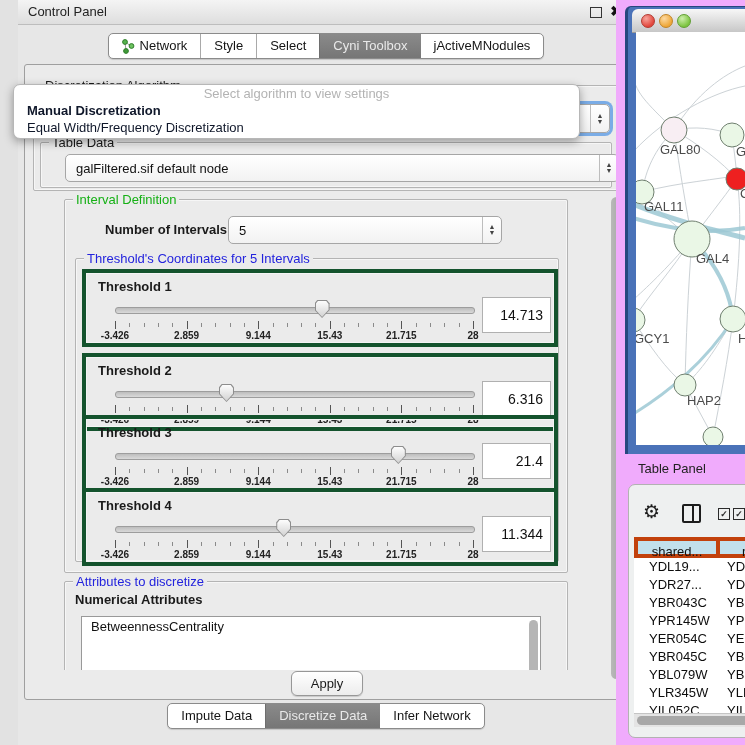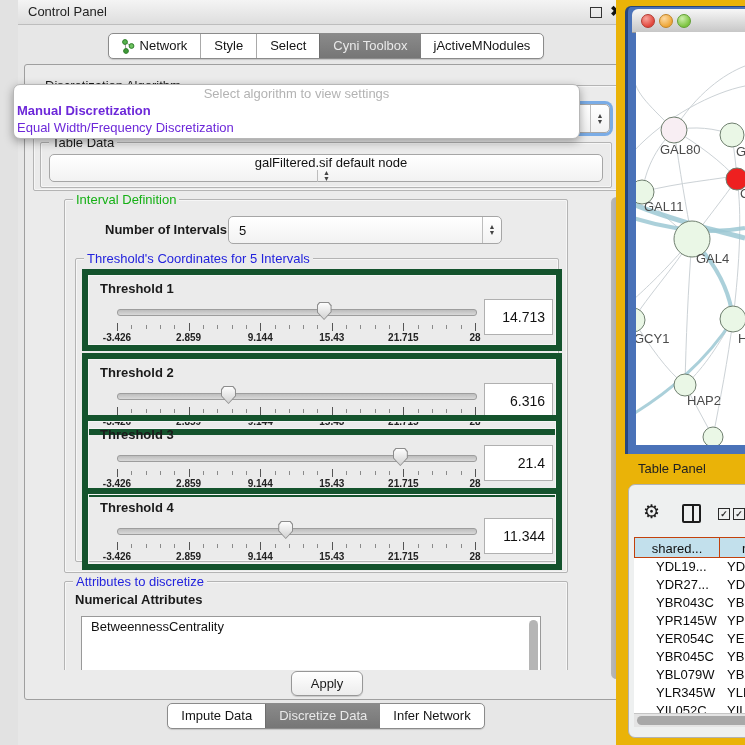--- a/index.html
+++ b/index.html
@@ -33,26 +33,26 @@
   .combo{position:absolute;background:linear-gradient(#ffffff,#f2f2f2);border:1px solid #a6a6a6;border-radius:5px;
       display:flex;align-items:center;}
   .combo-label{flex:1;padding-left:10px;color:#111;}
   .combo-step{width:18px;height:100%;border-left:1px solid #bdbdbd;display:flex;flex-direction:column;
       align-items:center;justify-content:center;font-size:7px;color:#444;line-height:6px;}
   .combo.focused{box-shadow:0 0 0 3px rgba(110,165,230,.9);}
   
   .popup{position:absolute;left:13px;top:84px;width:565px;height:52px;background:#fff;
       border:1px solid #b7b7b7;border-radius:7px;box-shadow:0 3px 10px rgba(0,0,0,.35);z-index:50;padding-top:1px;}
   .popup-hint{text-align:center;color:#b3b3b3;line-height:16px;}
-  .popup-item{padding-left:3px;line-height:17px;color:#6d28d9;}
+  .popup-item{padding-left:13px;line-height:17px;color:#0f172a;}
   .popup-item.bold{font-weight:bold;}
   
   .scroll-viewport{position:absolute;left:8px;top:126px;width:578px;height:479px;overflow:hidden;}
   
-  .thr-box{position:absolute;left:6px;width:468px;height:70px;border:6px solid #14532d;
+  .thr-box{position:absolute;left:6px;width:468px;height:70px;border:4px solid #14532d;
       box-shadow:inset 0 0 0 1px #f4f4f4;}
   .thr-label{position:absolute;left:12px;top:6px;font-weight:bold;}
   .slider{position:absolute;left:29px;top:26px;width:358px;height:40px;}
   .track{position:absolute;left:0;top:8px;width:100%;height:5px;border-radius:3px;
       background:linear-gradient(#bdbdbd,#d9d9d9);border:1px solid #9d9d9d;}
   .thumb{position:absolute;top:1px;width:15px;height:18px;margin-left:-7px;}
   .thumb::before{content:'';position:absolute;inset:0;background:#8d8d8d;
       clip-path:polygon(18% 0,82% 0,100% 18%,100% 55%,50% 100%,0 55%,0 18%);}
   .thumb::after{content:'';position:absolute;inset:1px;background:linear-gradient(#fdfdfd,#d2d2d2);
       clip-path:polygon(18% 0,82% 0,100% 18%,100% 55%,50% 100%,0 55%,0 18%);}
@@ -68,21 +68,21 @@
   .attr-list{position:absolute;left:16px;top:34px;width:458px;height:120px;background:#fff;
       border:1px solid #999;}
   .attr-item{line-height:19.5px;padding-left:9px;color:#111;}
   .list-scroll{position:absolute;right:2px;top:3px;width:9px;height:56px;border-radius:5px;background:#b5b5b5;}
   .vscroll-thumb{position:absolute;right:5px;top:132px;width:11px;height:482px;border-radius:6px;
       background:linear-gradient(90deg,#b9b9b9,#a3a3a3);}
   .apply-btn{position:absolute;left:266px;top:606px;width:70px;height:23px;border:1px solid #979797;
       border-radius:6px;background:linear-gradient(#ffffff,#ececec);text-align:center;line-height:23px;
       box-shadow:0 1px 1px rgba(0,0,0,.15);}
   
-  #right-region{position:absolute;left:616px;top:0;width:129px;height:745px;background:#eab308;}
+  #right-region{position:absolute;left:616px;top:0;width:129px;height:745px;background:#f0abfc;}
   .net-window{position:absolute;left:9px;top:6px;width:140px;height:447px;background:#4a72b8;
       border-left:3px solid #27477e;border-top:1px solid #27477e;border-radius:6px 0 0 0;}
   .net-titlebar{position:absolute;left:4px;top:2px;width:136px;height:23px;
       background:linear-gradient(#f7f7f7,#c7c7c7);border-radius:6px 0 0 0;border-bottom:1px solid #9a9a9a;}
   .tl{position:absolute;top:5px;width:12px;height:12px;border-radius:50%;}
   .tl-red{left:9px;background:radial-gradient(circle at 35% 30%,#f7a49c,#e2463c 70%);border:1px solid #b23b32;}
   .tl-yellow{left:27px;background:radial-gradient(circle at 35% 30%,#fcd9a2,#eea636 70%);border:1px solid #c08428;}
   .tl-green{left:45px;background:radial-gradient(circle at 35% 30%,#cdeeab,#7cc43f 70%);border:1px solid #619f33;}
   .net-canvas{position:absolute;left:8px;top:25px;width:109px;height:413px;background:#fff;overflow:hidden;}
   .net-canvas svg{display:block;}
@@ -93,27 +93,27 @@
   
   .tp-title{position:absolute;left:22px;top:461px;color:#222;}
   .tp-panel{position:absolute;left:12px;top:484px;width:140px;height:252px;background:#eef0f0;
       border:1px solid #b2b2b2;border-radius:7px 0 0 7px;}
   .gear-icon{position:absolute;left:14px;top:17px;font-size:19px;color:#1c1c1c;line-height:19px;}
   .split-icon{position:absolute;left:53px;top:19px;width:15px;height:15px;border:2px solid #1c1c1c;border-radius:2px;}
   .split-icon::after{content:'';position:absolute;left:50%;top:0;width:2px;height:100%;background:#1c1c1c;}
   .chk-icon{position:absolute;top:23px;width:10px;height:10px;border:1.5px solid #2a2a2a;font-size:9px;
       line-height:10px;text-align:center;color:#2a2a2a;font-weight:bold;}
   .tp-header{position:absolute;left:5px;top:52px;height:21px;display:flex;}
-  .th-cell{background:var(--header_blue,#c2e0ec);border:1px solid #c2410c;line-height:21px;text-align:center;
+  .th-cell{background:var(--header_blue,#c2e0ec);border:4px solid #c2410c;line-height:21px;text-align:center;
       box-sizing:border-box;color:#111;}
   .th-c1{width:86px;}
   .th-c2{width:60px;border-left:none;text-align:left;padding-left:22px;}
   .tp-rows{position:absolute;left:5px;top:73px;width:142px;height:161px;background:#fff;overflow:hidden;}
   .trow{display:flex;height:18px;line-height:18px;}
-  .tc1{width:86px;padding-left:22px;box-sizing:border-box;color:#0c0c0c;}
+  .tc1{width:86px;padding-left:15px;box-sizing:border-box;color:#0c0c0c;}
   .tc2{padding-left:7px;color:#0c0c0c;}
   .hscroll{position:absolute;left:5px;top:228px;width:140px;height:13px;background:#e4e4e4;border-top:1px solid #c5c5c5;}
   .hscroll-thumb{position:absolute;left:3px;top:2px;width:132px;height:9px;border-radius:5px;background:#a8a8a8;}
 </style>
 </head>
 <body>
 
 <div id="control-panel">
 
   <div class="cp-titlebar">
@@ -153,21 +153,21 @@
 
     <div class="group" style="left:8px;top:20px;width:584px;height:104px;">
       <span class="group-title">Discretization Algorithm</span>
       <div class="combo focused" style="left:8px;top:18px;width:566px;height:27px;">
         <span class="combo-label"></span>
         <span class="combo-step">▲<br>▼</span>
       </div>
 
       <div class="group" style="left:6px;top:56px;width:570px;height:44px;">
         <span class="group-title">Table Data</span>
-        <div class="combo" style="left:8px;top:11px;width:552px;height:26px;flex-direction:column;">
+        <div class="combo" style="left:24px;top:11px;width:552px;height:26px;">
           <span class="combo-label">galFiltered.sif default node</span>
           <span class="combo-step">▲<br>▼</span>
         </div>
       </div>
     </div>
 
     <div class="scroll-viewport">
 
       <div class="group" style="left:31px;top:8px;width:502px;height:372px;">
         <span class="group-title gt-green">Interval Definition</span>

